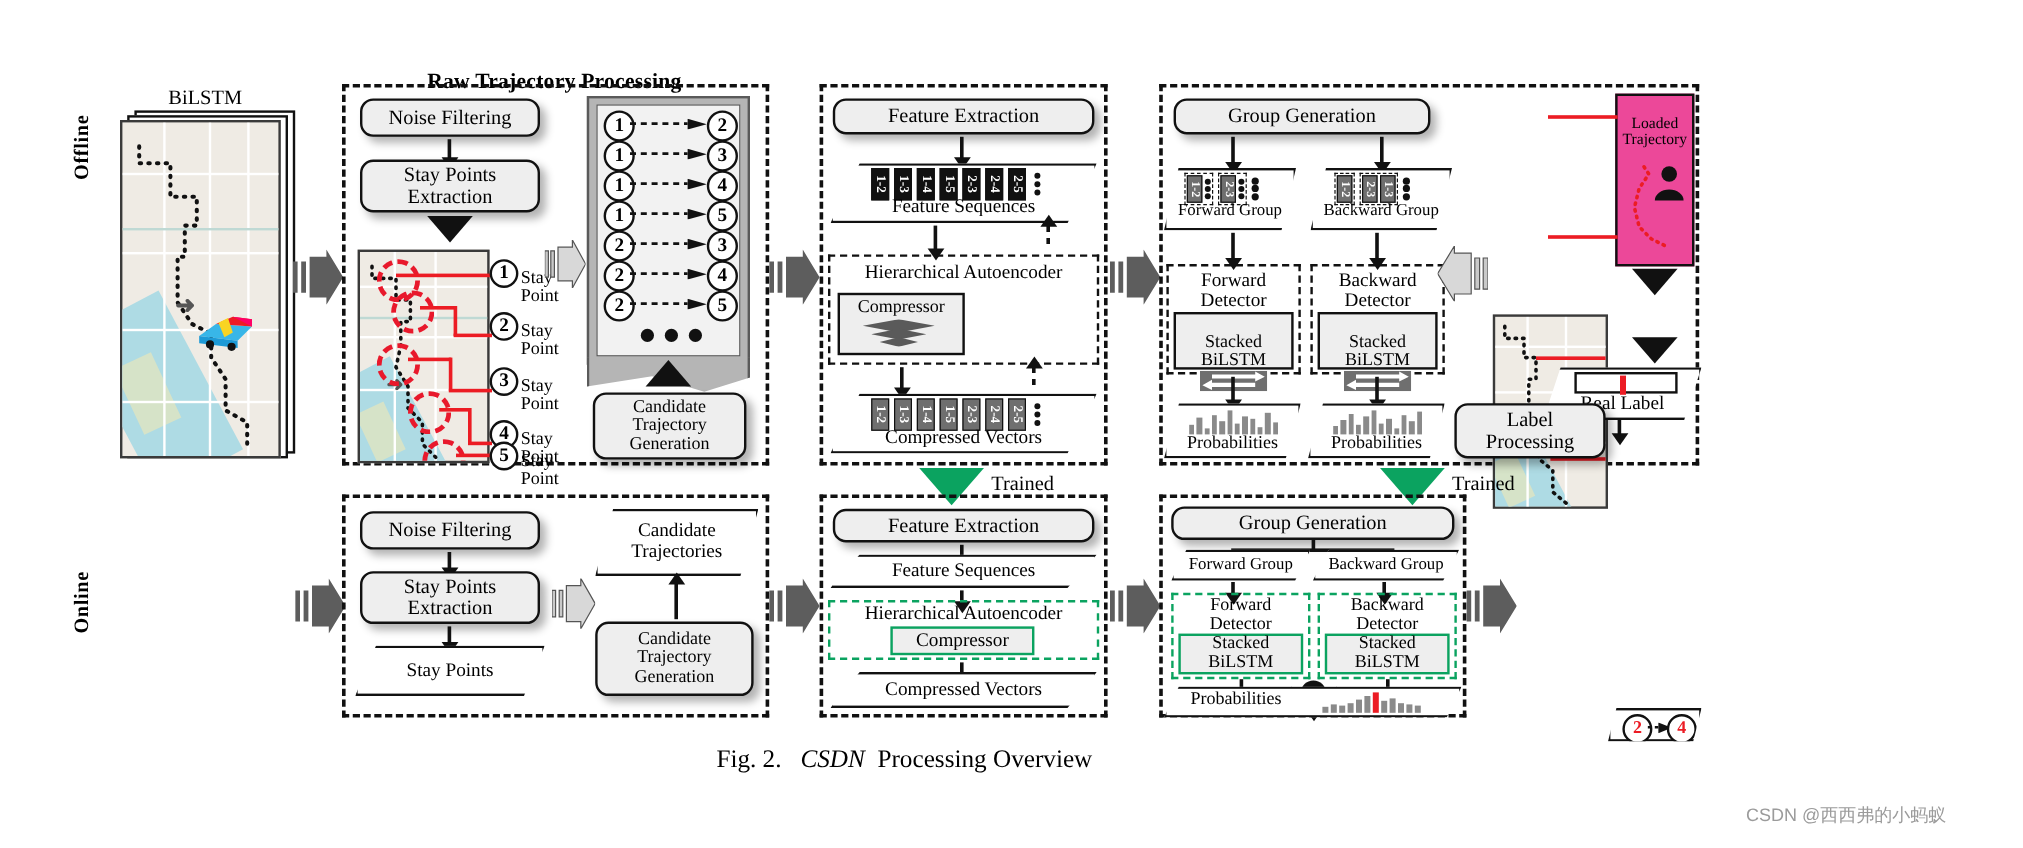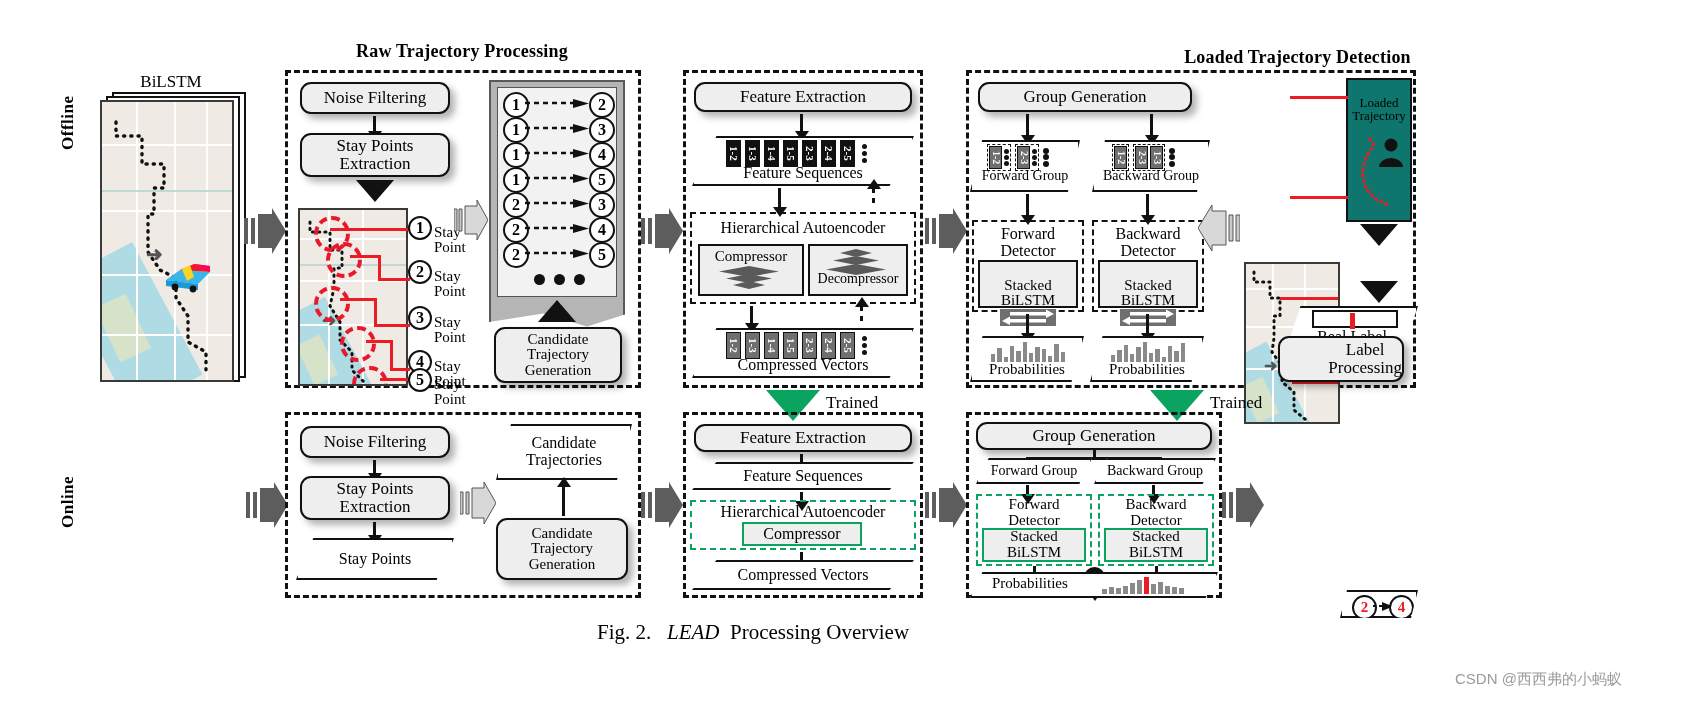--- a/index.html
+++ b/index.html
@@ -94,45 +94,42 @@
       -webkit-clip-path:polygon(50% 0,100% 50%,50% 100%,0 50%);
       clip-path:polygon(50% 0,100% 50%,50% 100%,0 50%);}
 
   .greenbox{border:2.5px dashed #0ba360;}
   .greensolid{border:2.5px solid #0ba360;background:#eeeeee;}
 
   .caption{position:absolute;font-size:21px;}
   .caption i{font-style:italic;}
   .wm{position:absolute;font-size:15px;color:#9b9b9b;
       font-family:"Liberation Sans",sans-serif;}
-  .legendbox{border:2.5px solid #111;background:#0f766e;}
+  .legendbox{border:2.5px solid #111;background:#ec4899;}
   .pair{border:2.5px solid #111;background:#fff;position:relative;}
   .circ-red{border:2.5px solid #111;border-radius:50%;background:#fff;color:#ec1c24;
       display:flex;align-items:center;justify-content:center;font-weight:bold;font-size:15px;}
   .plusmerge{width:21px;height:21px;border-radius:50%;background:#111;color:#fff;
       display:flex;align-items:center;justify-content:center;font-size:17px;font-weight:bold;
       position:absolute;font-family:"Liberation Sans",sans-serif;}
 </style>
 </head>
 <body>
 
 <div id="stage">
 
   <div class="abs rowlab" style="left:58px;top:80px;height:70px;">
     <span>Offline</span>
   </div>
   <div class="abs rowlab" style="left:58px;top:458px;height:70px;">
     <span>Online</span>
   </div>
 
-  <div class="abs ctr col-title" style="left:283px;top:40px;width:358px;height:22px;text-align:center;">
+  <div class="abs ctr col-title" style="left:283px;top:56px;width:358px;height:22px;text-align:center;">
     <span>Raw Trajectory Processing</span>
-    </div>
-  <div class="abs ctr col-title" style="left:1090px;top:46px;width:415px;height:22px;">
-    <span>Loaded Trajectory Detection</span>
     </div>
 
   <div class="abs ctr" style="left:96px;top:72px;width:150px;height:20px;font-size:17px;">
      <span>BiLSTM</span>
     </div>
 
   <div class="abs" style="left:100px;top:92px;width:146px;height:290px;">
     <div class="abs rect" style="left:12px;top:0;width:134px;height:286px;background:#fff;"></div>
     <div class="abs rect" style="left:6px;top:4px;width:134px;height:286px;background:#fff;"></div>
     <div class="abs map" style="left:0;top:8px;width:134px;height:282px;">
@@ -423,29 +420,20 @@
 
   <div class="abs rect" style="left:698px;top:244px;width:106px;height:52px;background:#eeeeee;">
     <div style="text-align:center;font-size:15px;padding-top:2px;">
       <span>Compressor</span></div>
     <div class="layers" style="width:64px;height:24px;margin:1px auto 0;">
       <span style="left:0;top:0;width:60px;height:11px;"></span>
       <span style="left:7px;top:8px;width:46px;height:9px;"></span>
       <span style="left:14px;top:15px;width:32px;height:8px;"></span>
     </div>
   </div>
-  <div class="abs rect" style="left:808px;top:244px;width:100px;height:52px;background:#eeeeee;">
-    <div class="layers" style="width:64px;height:24px;margin:3px auto 0;">
-      <span style="left:14px;top:0;width:32px;height:8px;"></span>
-      <span style="left:7px;top:7px;width:46px;height:9px;"></span>
-      <span style="left:0;top:15px;width:60px;height:11px;"></span>
-    </div>
-    <div style="text-align:center;font-size:14px;margin-top:-2px;">
-      <span>Decompressor</span></div>
-  </div>
 
   <div class="varrow" style="left:750px;top:306px;height:18px;"></div>
   <div class="varrow dashed up" style="left:860px;top:306px;height:18px;"></div>
 
   <div class="para" style="left:692px;top:328px;width:222px;height:50px;">
     <div class="shape"></div>
     <div class="abs" style="left:34px;top:4px;display:flex;gap:4px;align-items:center;">
       <div class="card grey" style="width:13px;height:25px;">
           <span class="v">1-2</span>
         </div>
@@ -684,21 +672,21 @@
 
   <div class="para" style="left:1286px;top:306px;width:132px;height:44px;">
     <div class="shape"></div>
     <div class="abs rect" style="left:26px;top:4px;width:86px;height:18px;">
       <div style="position:absolute;left:36px;top:1px;width:5px;height:16px;background:#ec1c24;"></div>
     </div>
     <div class="abs" style="left:0;top:22px;width:132px;text-align:center;font-size:16px;">
        <span>Real Label</span></div>
   </div>
   <div class="varrow" style="left:1348px;top:350px;height:12px;"></div>
-  <div class="abs proc ctr" style="left:1278px;top:336px;width:126px;height:46px;white-space:pre-line;justify-content:flex-end;">
+  <div class="abs proc ctr" style="left:1212px;top:336px;width:126px;height:46px;white-space:pre-line;">
      <span>Label
 Processing</span></div>
 
   <div class="greentri" style="left:766px;top:390px;"></div>
   <div class="abs" style="left:826px;top:393px;font-size:17px;">
     <span>Trained</span></div>
   <div class="greentri" style="left:1150px;top:390px;"></div>
   <div class="abs" style="left:1210px;top:393px;font-size:17px;">
     <span>Trained</span></div>
 
@@ -866,19 +854,19 @@
   <div class="blockarrow" style="left:1222px;top:482px;">
     <svg width="42" height="46" viewBox="0 0 42 46">
       <polygon points="0,10 0,36 4,36 4,10" fill="#5d5d5d"></polygon>
       <polygon points="7,10 7,36 11,36 11,10" fill="#5d5d5d"></polygon>
       <polygon points="14,6 28,6 28,0 42,23 28,46 28,40 14,40" fill="#5d5d5d"></polygon>
     </svg>
   </div>
 
   <div class="caption" style="left:597px;top:620px;">
     <span>Fig. 2.</span>
-    &nbsp;&nbsp;<i>LEAD</i>
+    &nbsp;&nbsp;<i>CSDN</i>
     &nbsp;<span>Processing Overview</span>
   </div>
   <div class="wm" style="left:1455px;top:670px;">
     <span>CSDN @西西弗的小蚂蚁</span></div>
 
 </div>
 
 </body></html>

